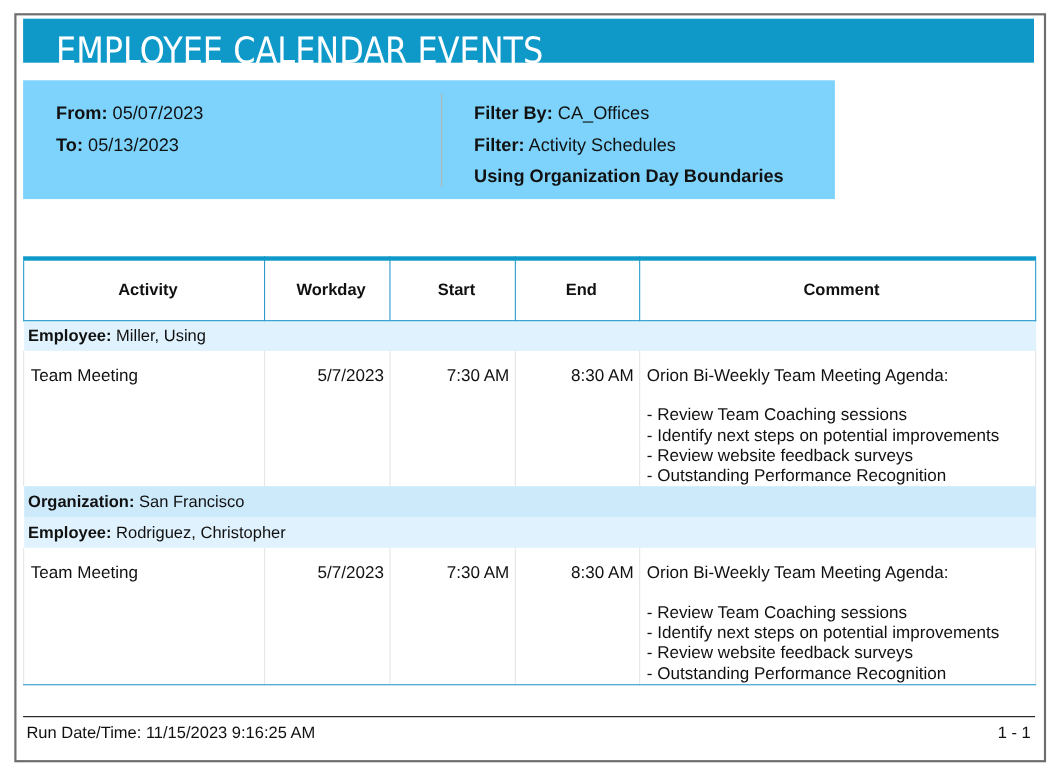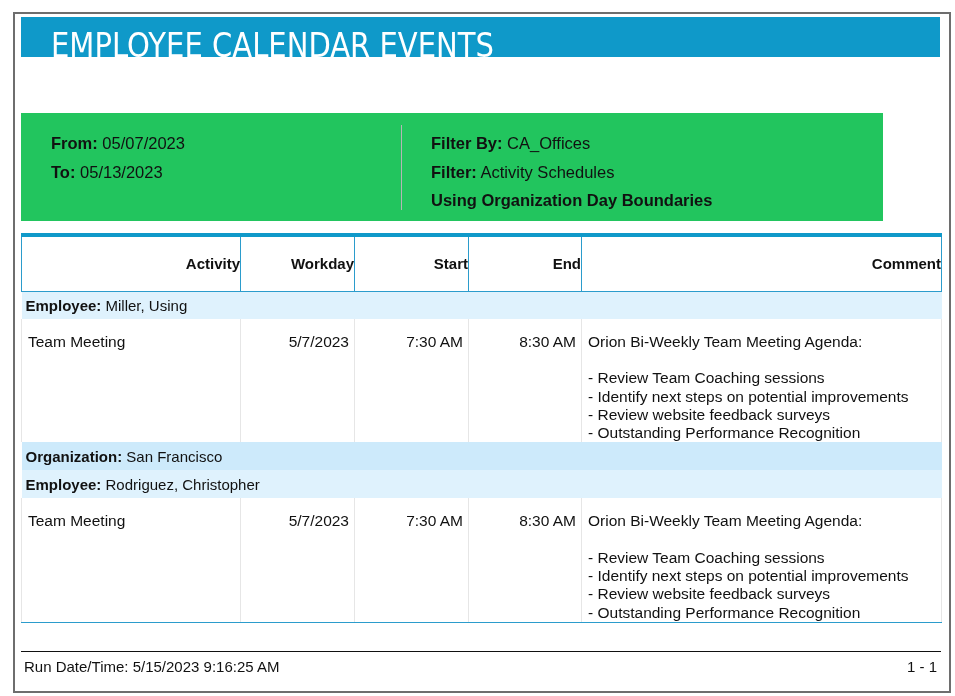--- a/index.html
+++ b/index.html
@@ -17,37 +17,36 @@
     background: #0f99c9;
   }
   .title-band h1 {
     font-family: "DejaVu Sans", sans-serif; font-weight: normal;
     color: #ffffff; font-size: 33px; letter-spacing: 0px;
     position: absolute; left: 30px; top: 9px; transform: scaleX(0.88); transform-origin: left center;
     white-space: nowrap;
   }
 
   .info-panel {
-    position: absolute; left: 21px; top: 73px; width: 862px; height: 108px;
-    background: #22c55e;
-    margin-top: 40px;
+    position: absolute; left: 21px; top: 73px; width: 738px; height: 108px;
+    background: #7dd3fc;
   }
   .info-col { position: absolute; top: 16px; font-size: 16.5px; line-height: 28.5px; }
   .info-col.left { left: 30px; }
   .info-col.right { left: 410px; }
   .info-divider { position: absolute; left: 380px; top: 12px; width: 1px; height: 85px; background: #b5b5b5; }
   .lbl { font-weight: bold; }
 
   table.events {
     position: absolute; left: 21px; top: 233px; width: 920px;
     border-collapse: collapse; table-layout: fixed; font-size: 15px;
   }
   table.events thead tr { border-top: 4px solid #0f99c9; }
   table.events th {
-    height: 56px; text-align: right; font-weight: bold; padding-left: 7px;
+    height: 56px; text-align: center; font-weight: bold; padding-left: 7px;
     border-left: 1.5px solid #2b9ccc; border-right: 1.5px solid #2b9ccc; border-bottom: 1.5px solid #2b9ccc;
     background: #fff; font-size: 15px;
   }
   tr.org td { background: #cdeafb; height: 28px; padding-left: 4px; font-size: 15px; }
   tr.emp td { background: #dff2fd; height: 28px; padding-left: 4px; font-size: 15px; }
   tr.event td {
     vertical-align: top; padding-top: 14px; height: 118px; font-size: 15.5px;
     border-left: 1px solid #e6e6e6; border-right: 1px solid #e6e6e6;
   }
   tr.event.last td { height: 116px; border-bottom: 1.5px solid #2b9ccc; }
@@ -134,14 +133,14 @@
         <span class="comment-line">- Review Team Coaching sessions</span>
         <span class="comment-line">- Identify next steps on potential improvements</span>
         <span class="comment-line">- Review website feedback surveys</span>
         <span class="comment-line">- Outstanding Performance Recognition</span>
       </td>
     </tr>
   </tbody>
 </table>
 
 <div class="footer-rule"></div>
-<div class="footer-left">Run Date/Time: 5/15/2023 9:16:25 AM</div>
+<div class="footer-left">Run Date/Time: 11/15/2023 9:16:25 AM</div>
 <div class="footer-right">1 - 1</div>
 
 </body></html>

